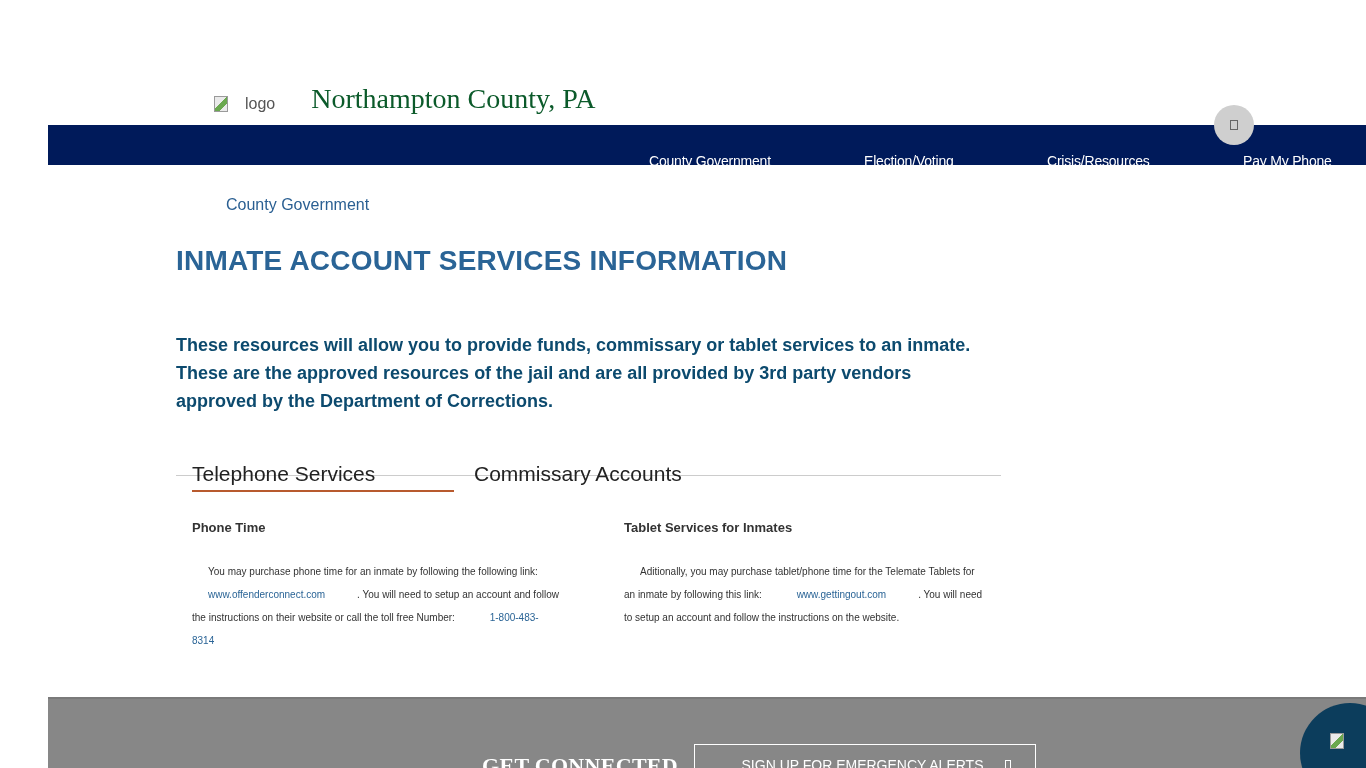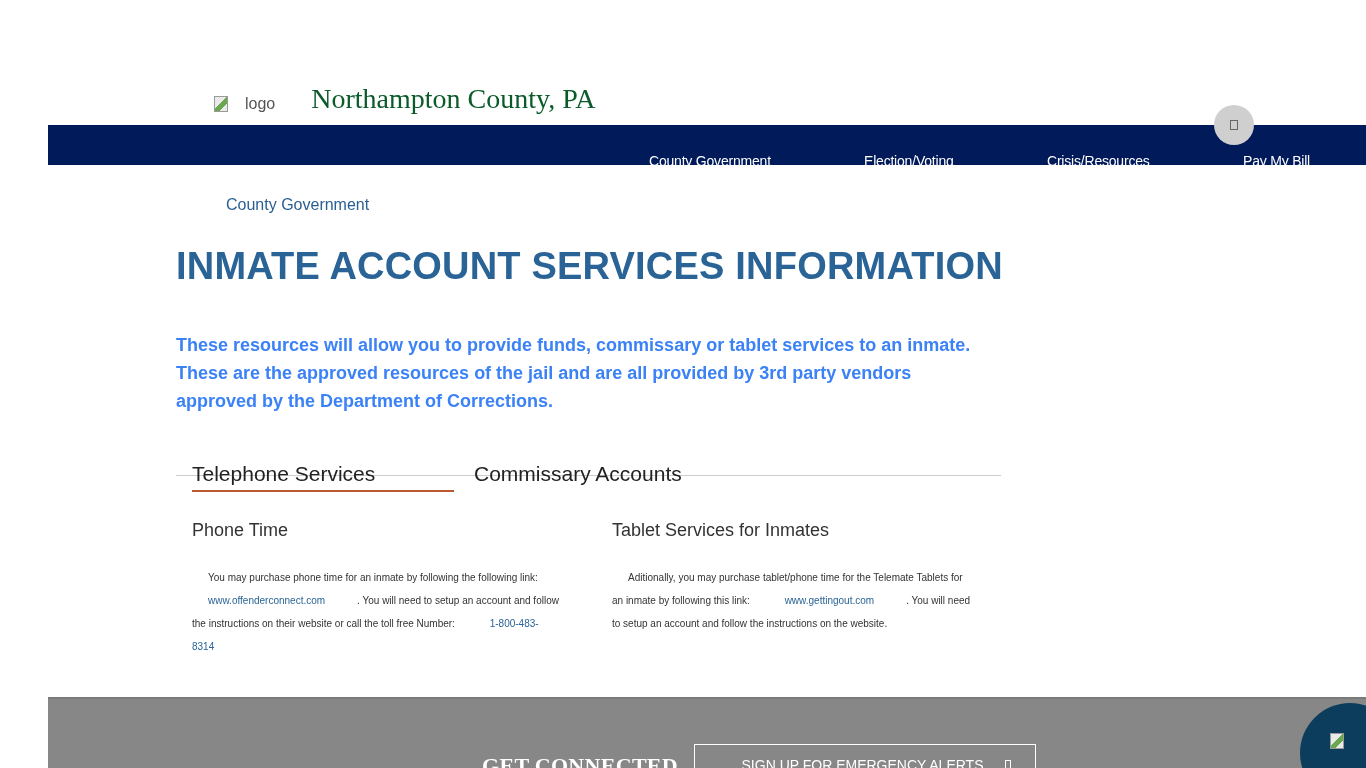--- a/index.html
+++ b/index.html
@@ -19,32 +19,32 @@
 
   
   .topnav { position: absolute; left: 0; top: 77px; width: 1366px; height: 40px; background: #001a5a; }
   .topnav a { position: absolute; top: 12px; color: #ffffff; font-size: 14px; text-decoration: none; letter-spacing: -0.2px; }
 
   
   .crumb-menu { position: absolute; left: 128px; top: 146px; width: 30px; height: 26px; display: flex; flex-direction: column; justify-content: space-between; }
   .crumb-menu span { display: block; height: 5px; background: #2a5f92; }
   .crumb-link { position: absolute; left: 178px; top: 148px; font-size: 16px; color: #2a5f92; text-decoration: none; }
 
-  .page-title { position: absolute; left: 128px; top: 197px; font-size: 38px; font-weight: bold; color: #2a6496; letter-spacing: 0.2px; white-space: nowrap; }
+  .page-title { position: absolute; left: 128px; top: 197px; font-size: 28px; font-weight: bold; color: #2a6496; letter-spacing: 0.2px; white-space: nowrap; }
 
-  .intro { position: absolute; left: 128px; top: 283px; width: 800px; font-size: 18px; font-weight: bold; color: #3b82f6; line-height: 28px; }
+  .intro { position: absolute; left: 128px; top: 283px; width: 800px; font-size: 18px; font-weight: bold; color: #0c4a6e; line-height: 28px; }
 
   
   .tabs { position: absolute; left: 128px; top: 396px; width: 825px; height: 32px; border-bottom: 1px solid #cccccc; }
   .tab { position: absolute; top: 2px; font-size: 21px; color: #222; height: 30px; text-decoration: none; }
   .tab.active { border-bottom: 2px solid #b85a2e; width: 262px; }
 
   
   .col { position: absolute; top: 456px; width: 410px; }
-  .col h3 { font-size: 18px; font-weight: normal; color: #333; margin-bottom: 25px; }
+  .col h3 { font-size: 13px; font-weight: bold; color: #333; margin-bottom: 25px; }
   .col p { font-size: 10px; line-height: 23px; color: #333; }
   .col a { color: #2a6496; text-decoration: none; }
 
   
   .footer { position: absolute; left: 0; top: 649px; width: 1366px; height: 102px; background: #878787; border-top: 2px solid #7a7a7a; border-bottom: 5px solid #000000; }
   .get-connected { position: absolute; left: 418px; top: 38px; font-family: "Liberation Serif", serif; font-weight: bold; font-size: 22px; color: #ffffff; letter-spacing: 0.3px; }
   .alert-btn { position: absolute; left: 630px; top: 29px; width: 342px; height: 42px; border: 1px solid #ffffff; color: #ffffff; font-size: 14px; display: flex; align-items: center; justify-content: center; text-decoration: none; padding-left: 23px; }
   .alert-btn .glyph { display: inline-block; width: 6px; height: 10px; border: 1px solid #fff; margin-left: 6px; }
   .footer-bar { position: absolute; left: 0; top: 751px; width: 1366px; height: 17px; background: #001a5a; }
 
@@ -69,21 +69,21 @@
     <span></span>
     <span></span>
     <span></span>
   </div>
 </div>
 
 <nav class="topnav">
   <a style="left:585px">County Government</a>
   <a style="left:800px">Election/Voting</a>
   <a style="left:983px">Crisis/Resources</a>
-  <a style="left:1179px">Pay My Bill</a>
+  <a style="left:1179px">Pay My Phone</a>
 </nav>
 
 <div class="crumb-menu">
   <span></span>
   <span></span>
   <span></span>
 </div>
 <a class="crumb-link">County Government</a>
 
 <h1 class="page-title">INMATE ACCOUNT SERVICES INFORMATION</h1>
@@ -93,21 +93,21 @@
 <div class="tabs">
   <a class="tab active" style="left:0">Telephone Services</a>
   <a class="tab" style="left:282px">Commissary Accounts</a>
 </div>
 
 <div class="col" style="left:128px">
   <h3>Phone Time</h3>
   <p><span>You may purchase phone time for an inmate by following the following link: </span><a>www.offenderconnect.com</a><span>. You will need to setup an account and follow the instructions on their website or call the toll free Number: </span><a>1-800-483-8314</a></p>
 </div>
 
-<div class="col" style="left:548px; width:395px">
+<div class="col" style="left:560px; width:395px">
   <h3>Tablet Services for Inmates</h3>
   <p><span>Aditionally, you may purchase tablet/phone time for the Telemate Tablets for an inmate by following this link: </span><a>www.gettingout.com</a><span>. You will need to setup an account and follow the instructions on the website.</span></p>
 </div>
 
 <div class="footer">
   <div class="get-connected">GET CONNECTED</div>
   <a class="alert-btn">
     <span>SIGN UP FOR EMERGENCY ALERTS</span>
     <span class="glyph"></span>
   </a>

